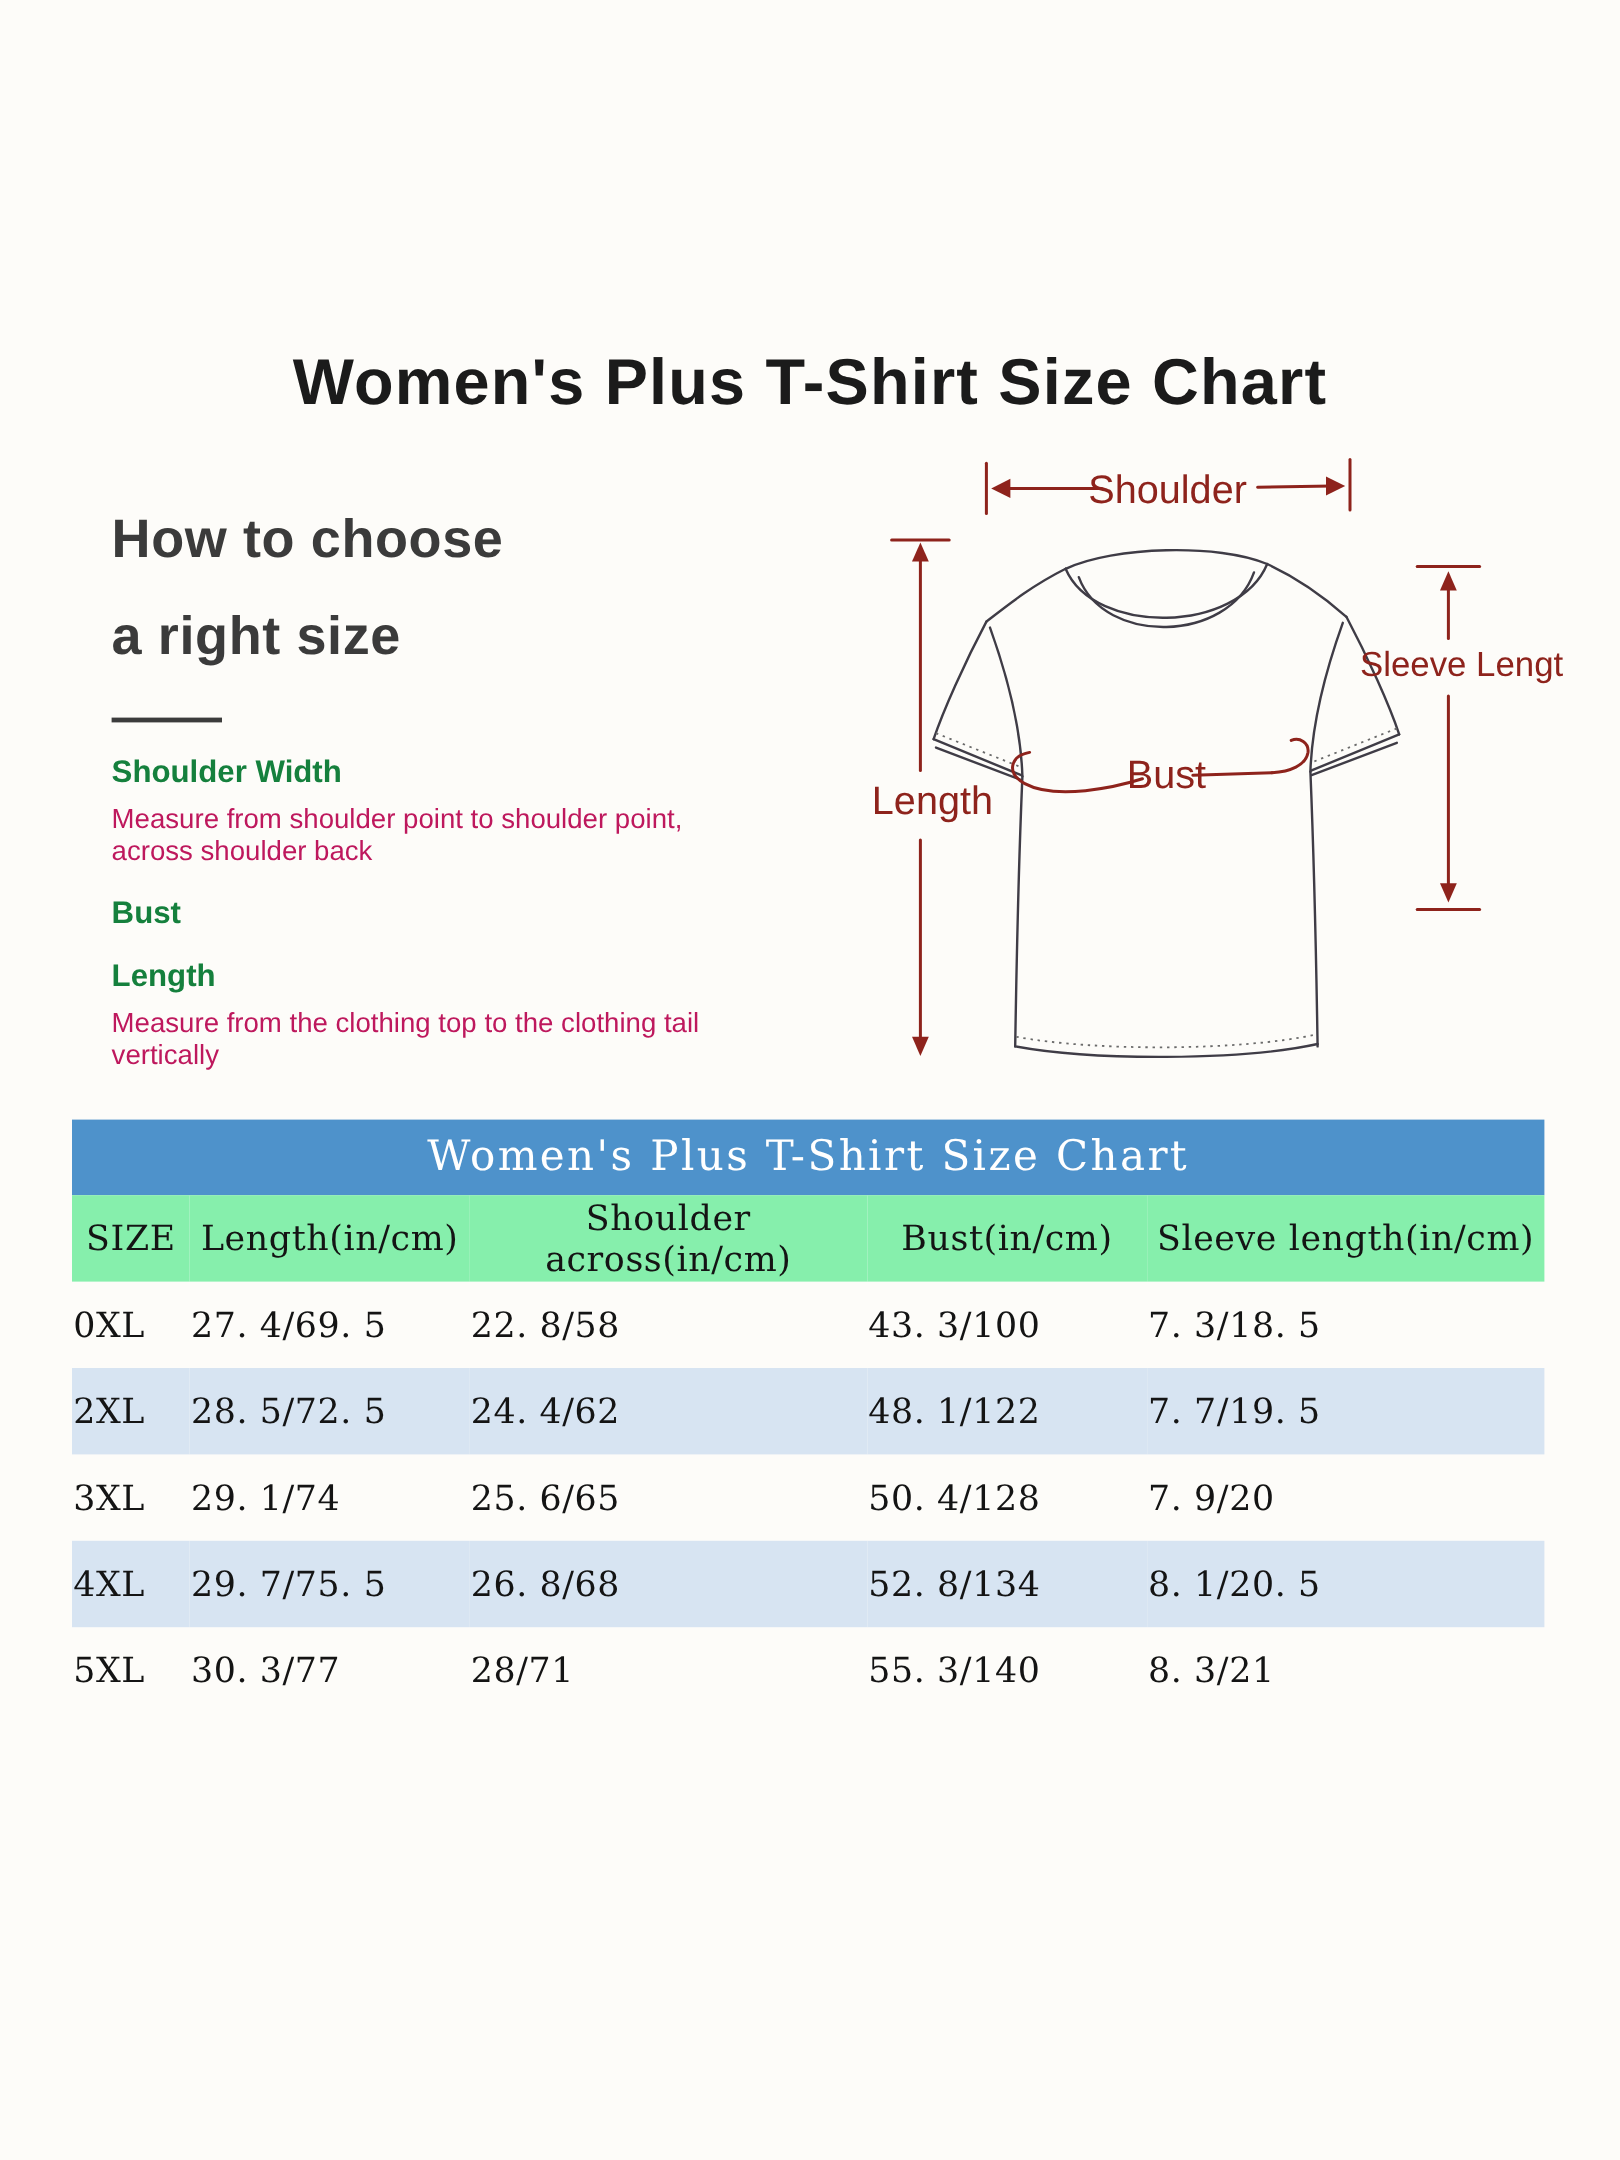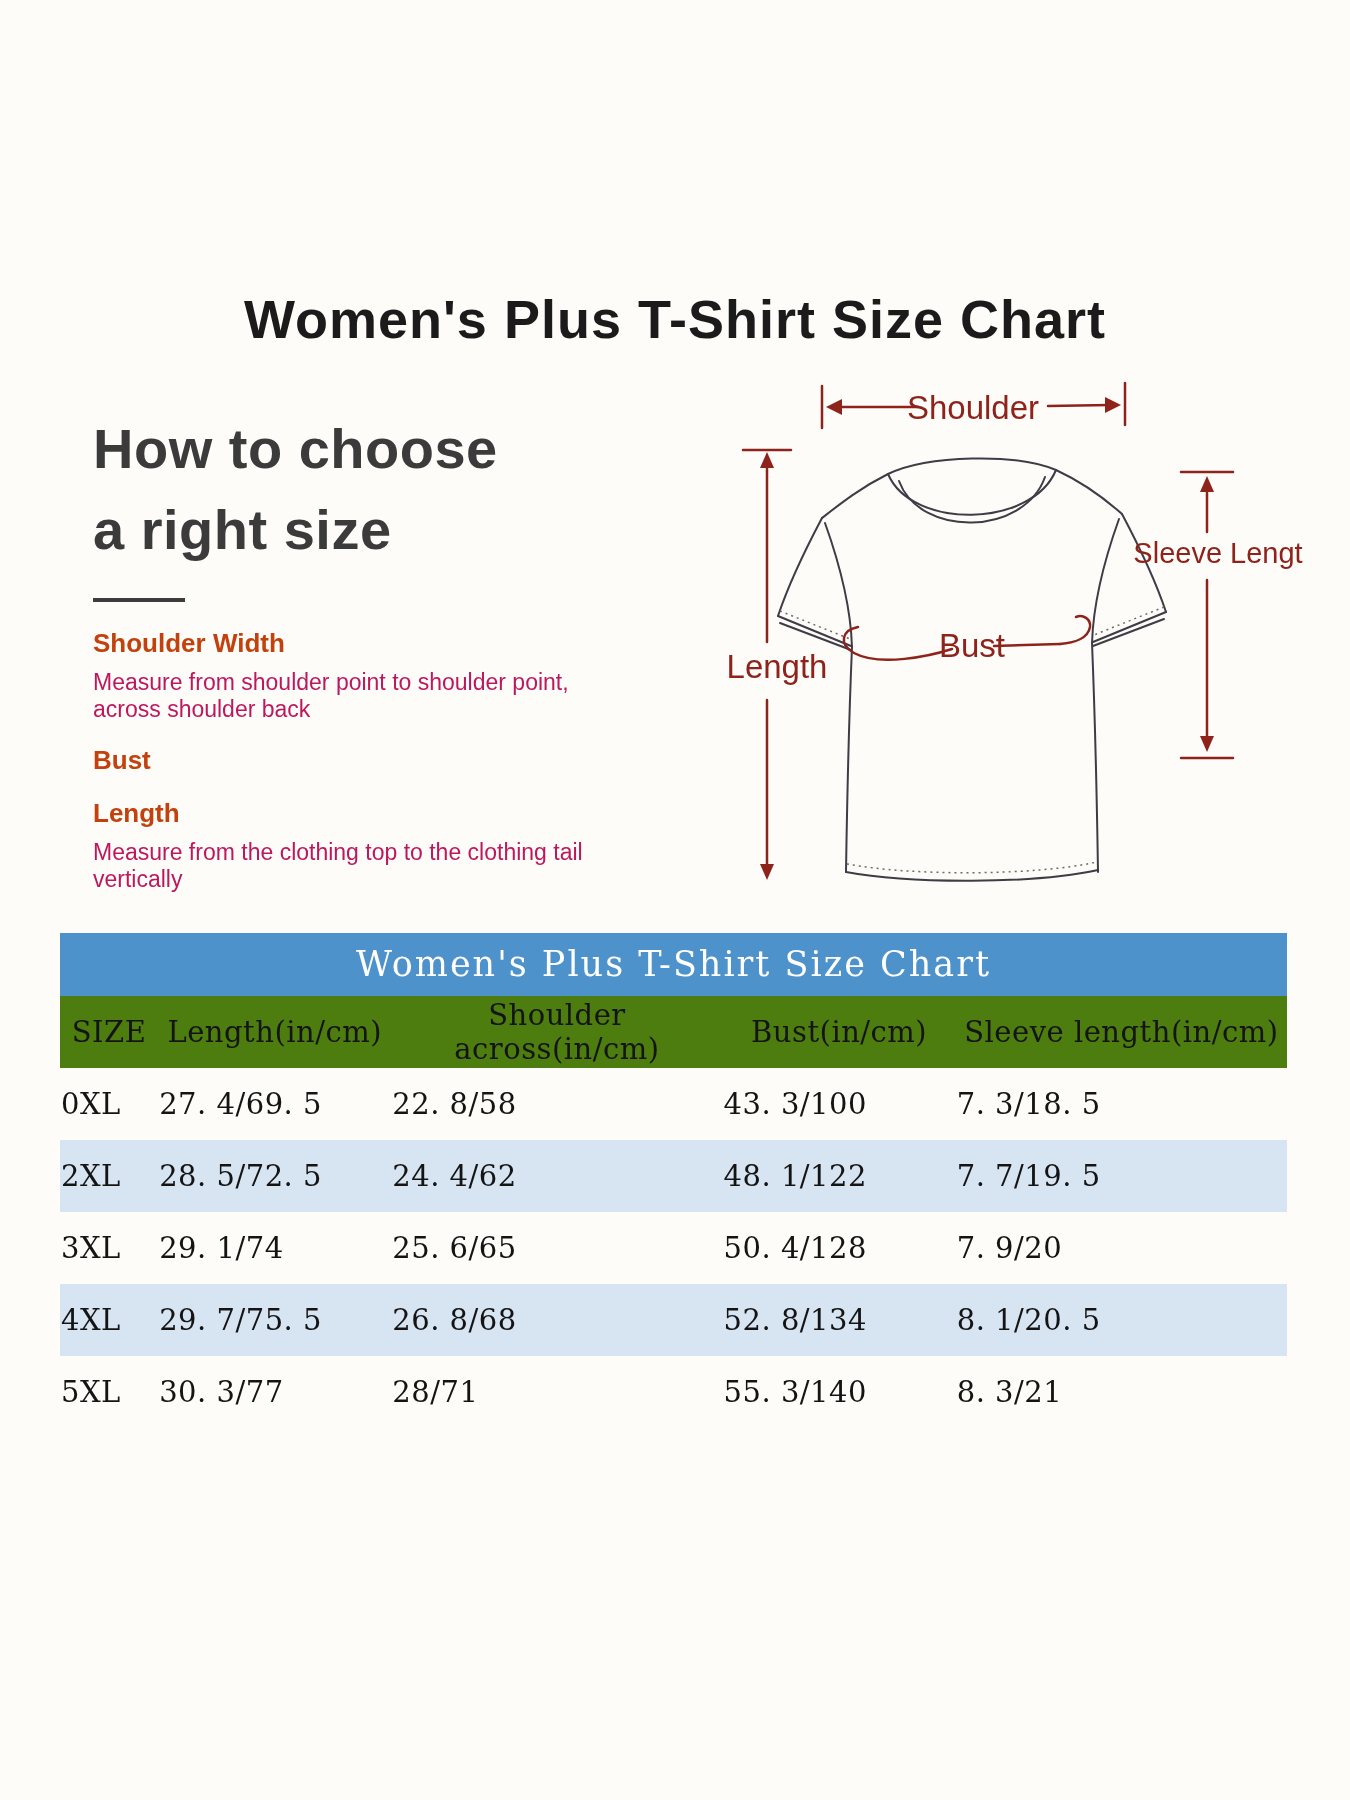--- a/index.html
+++ b/index.html
@@ -11,47 +11,47 @@
   }
   
   .main-title{
     position:absolute;top:288px;left:0;width:1350px;
     text-align:center;font-size:54px;font-weight:700;color:#1b1b1b;
     letter-spacing:1px;
   }
   
   .guide{position:absolute;left:93px;top:408px;width:560px;}
   .guide-heading{
-    font-size:56px;font-weight:700;color:#3b3b3b;line-height:81px;
+    font-size:45px;font-weight:700;color:#3b3b3b;line-height:81px;
     letter-spacing:0.5px;
   }
   .guide-divider{margin-top:28px;width:92px;height:4px;background:#3c3c3c;}
   .guide-item{margin-top:0;}
   .gi-1{margin-top:26px;}
   .gi-2{margin-top:22px;}
   .gi-3{margin-top:22px;}
-  .guide-label{font-size:26px;font-weight:700;color:#c2410c;margin-bottom:10px;}
+  .guide-label{font-size:26px;font-weight:700;color:#15803d;margin-bottom:10px;}
   .guide-desc{font-size:23px;color:#be185d;line-height:27px;width:530px;}
   
   .diagram{position:absolute;left:620px;top:380px;width:720px;height:520px;}
   .diagram svg{display:block;}
   .dim-text{font-family:"Liberation Sans",sans-serif;}
   
   .size-table-wrap{position:absolute;left:60px;top:933px;width:1227px;}
   .table-title{
     height:63px;line-height:63px;background:#4e92cb;color:#ffffff;
     text-align:center;font-family:"DejaVu Serif","Liberation Serif",serif;
     font-size:35px;letter-spacing:2px;
   }
   table.size-table{
     width:100%;border-collapse:collapse;table-layout:fixed;
     font-family:"DejaVu Serif","Liberation Serif",serif;color:#141414;
   }
   table.size-table th{
-    background:#4d7c0f;font-weight:400;font-size:29px;height:70px;
+    background:#86efac;font-weight:400;font-size:29px;height:70px;
     letter-spacing:0.5px;
   }
   table.size-table td{
     font-size:29px;height:70px;letter-spacing:0.5px;
   }
   table.size-table tr:nth-child(even) td{background:#d7e4f2;}
   col.c1{width:8%;} col.c2{width:19%;} col.c3{width:27%;}
   col.c4{width:19%;} col.c5{width:27%;}
 </style>
 </head>

